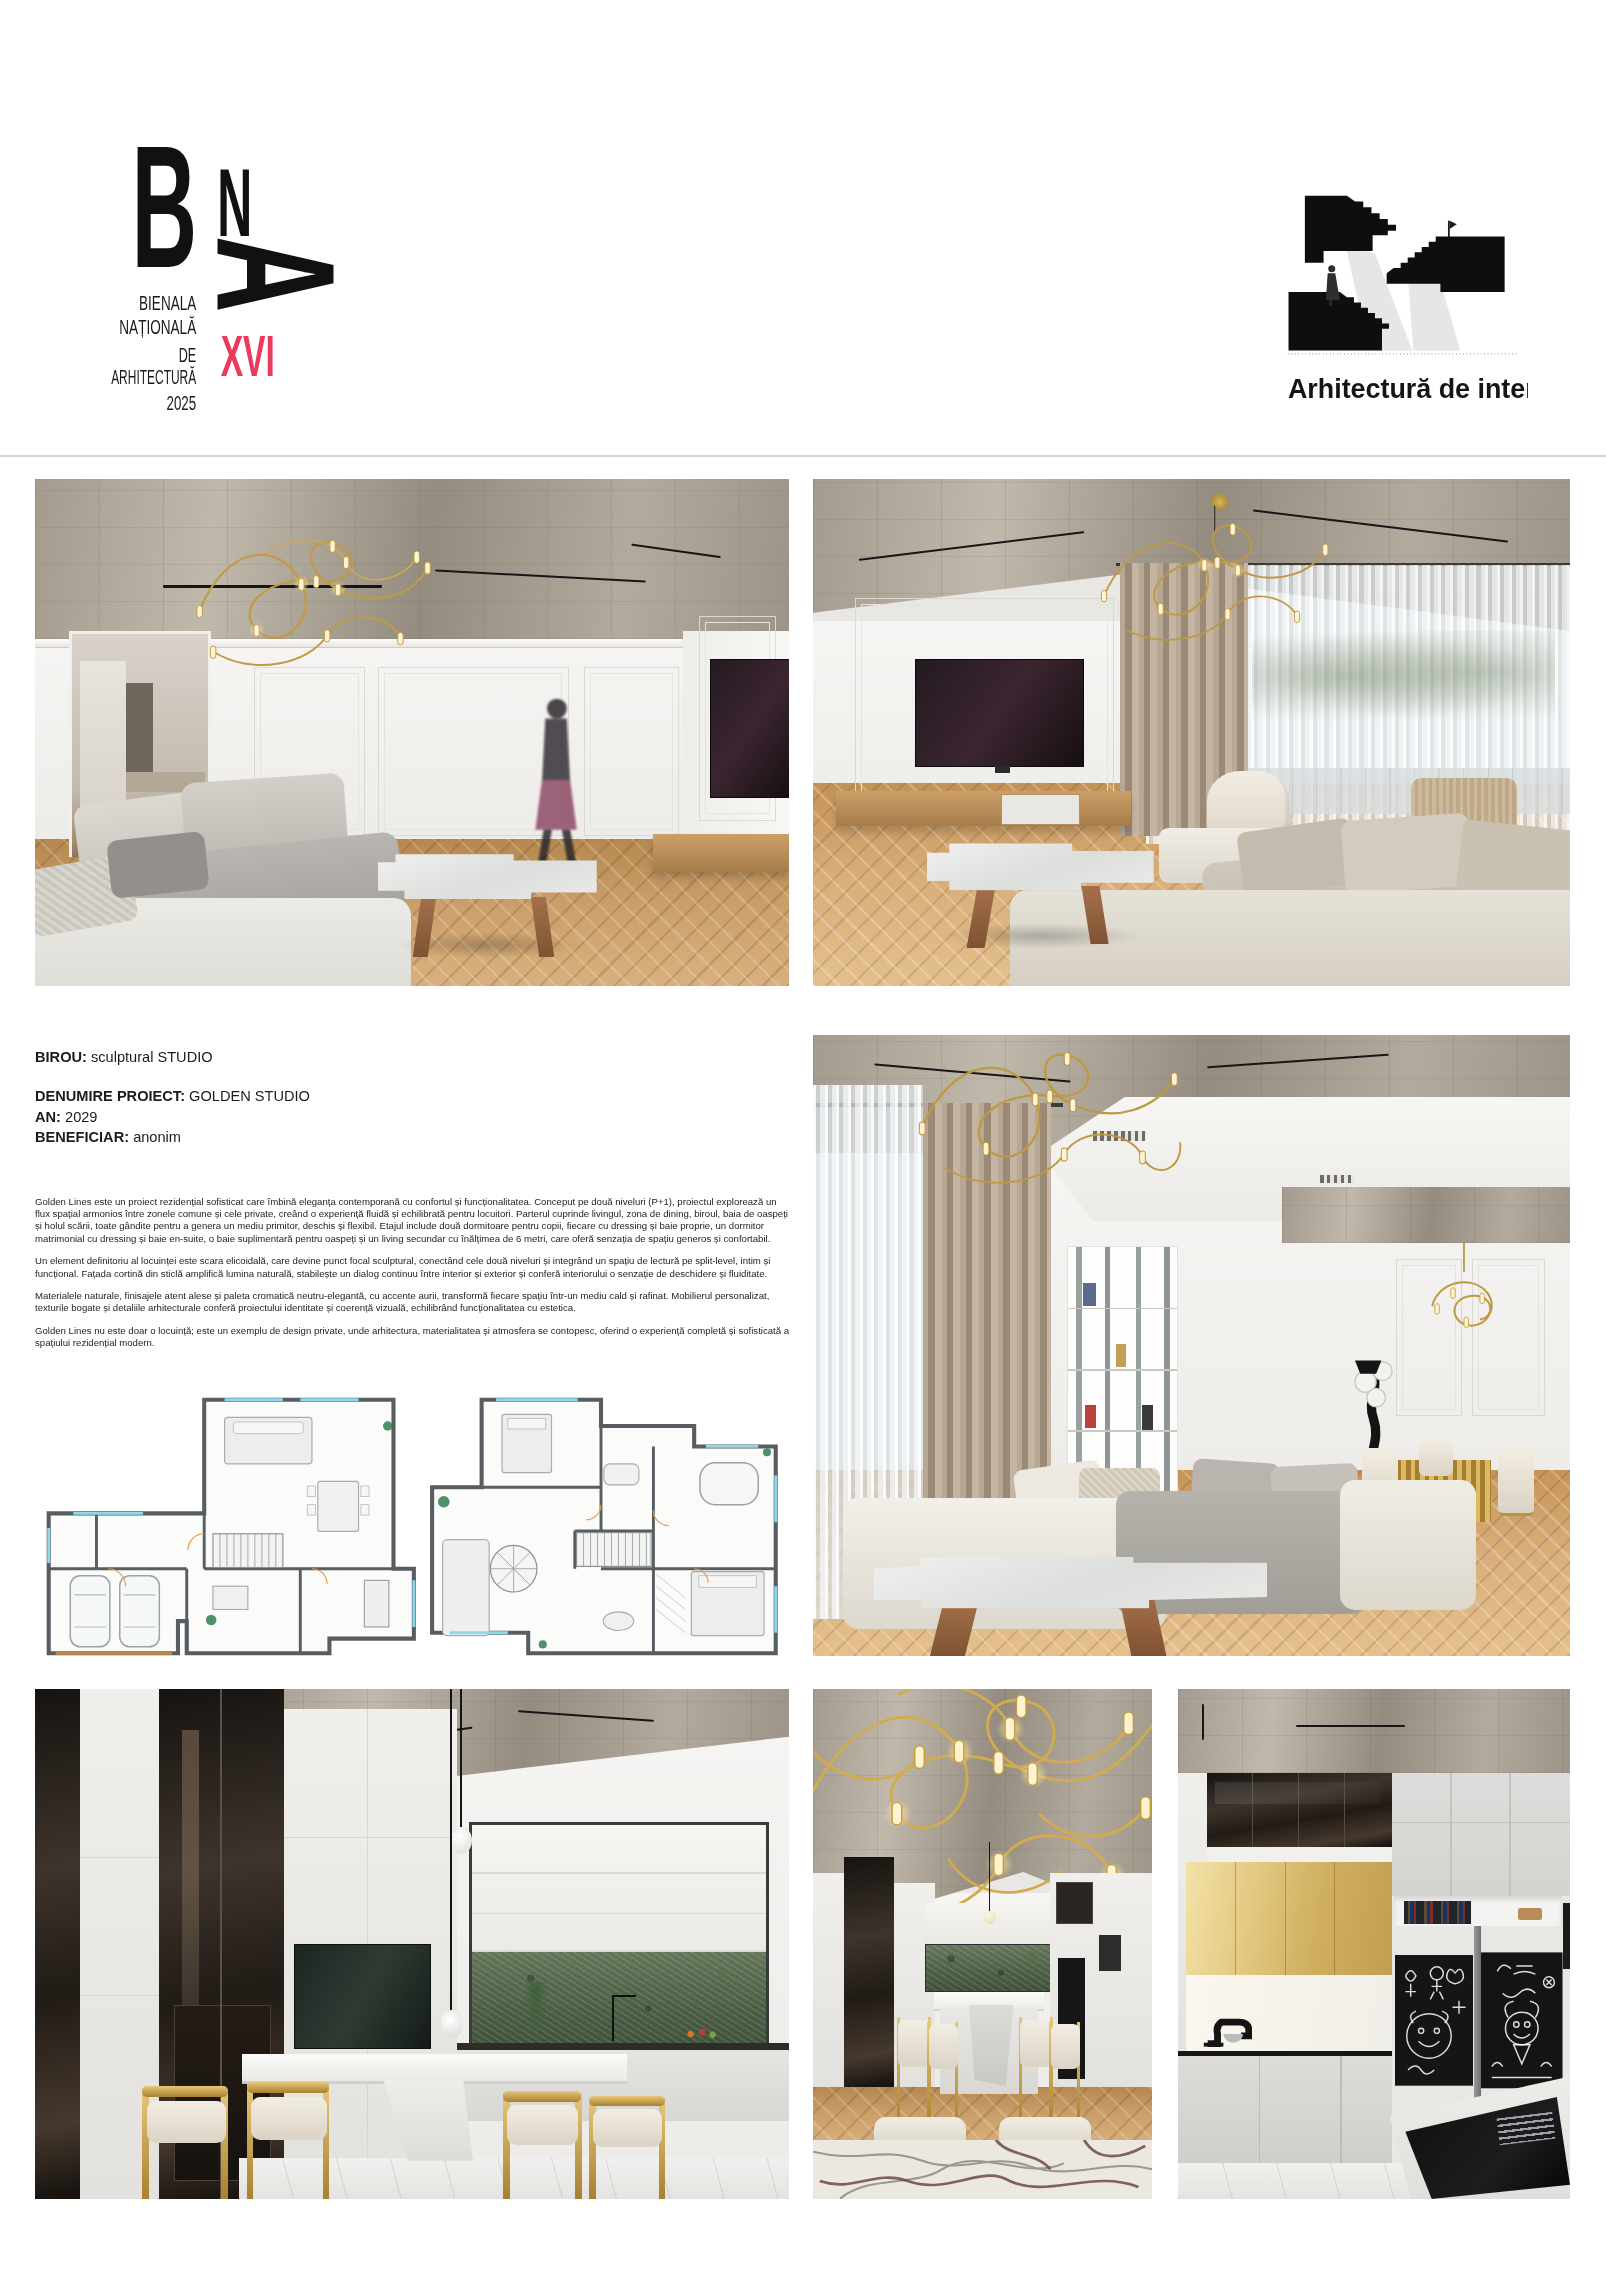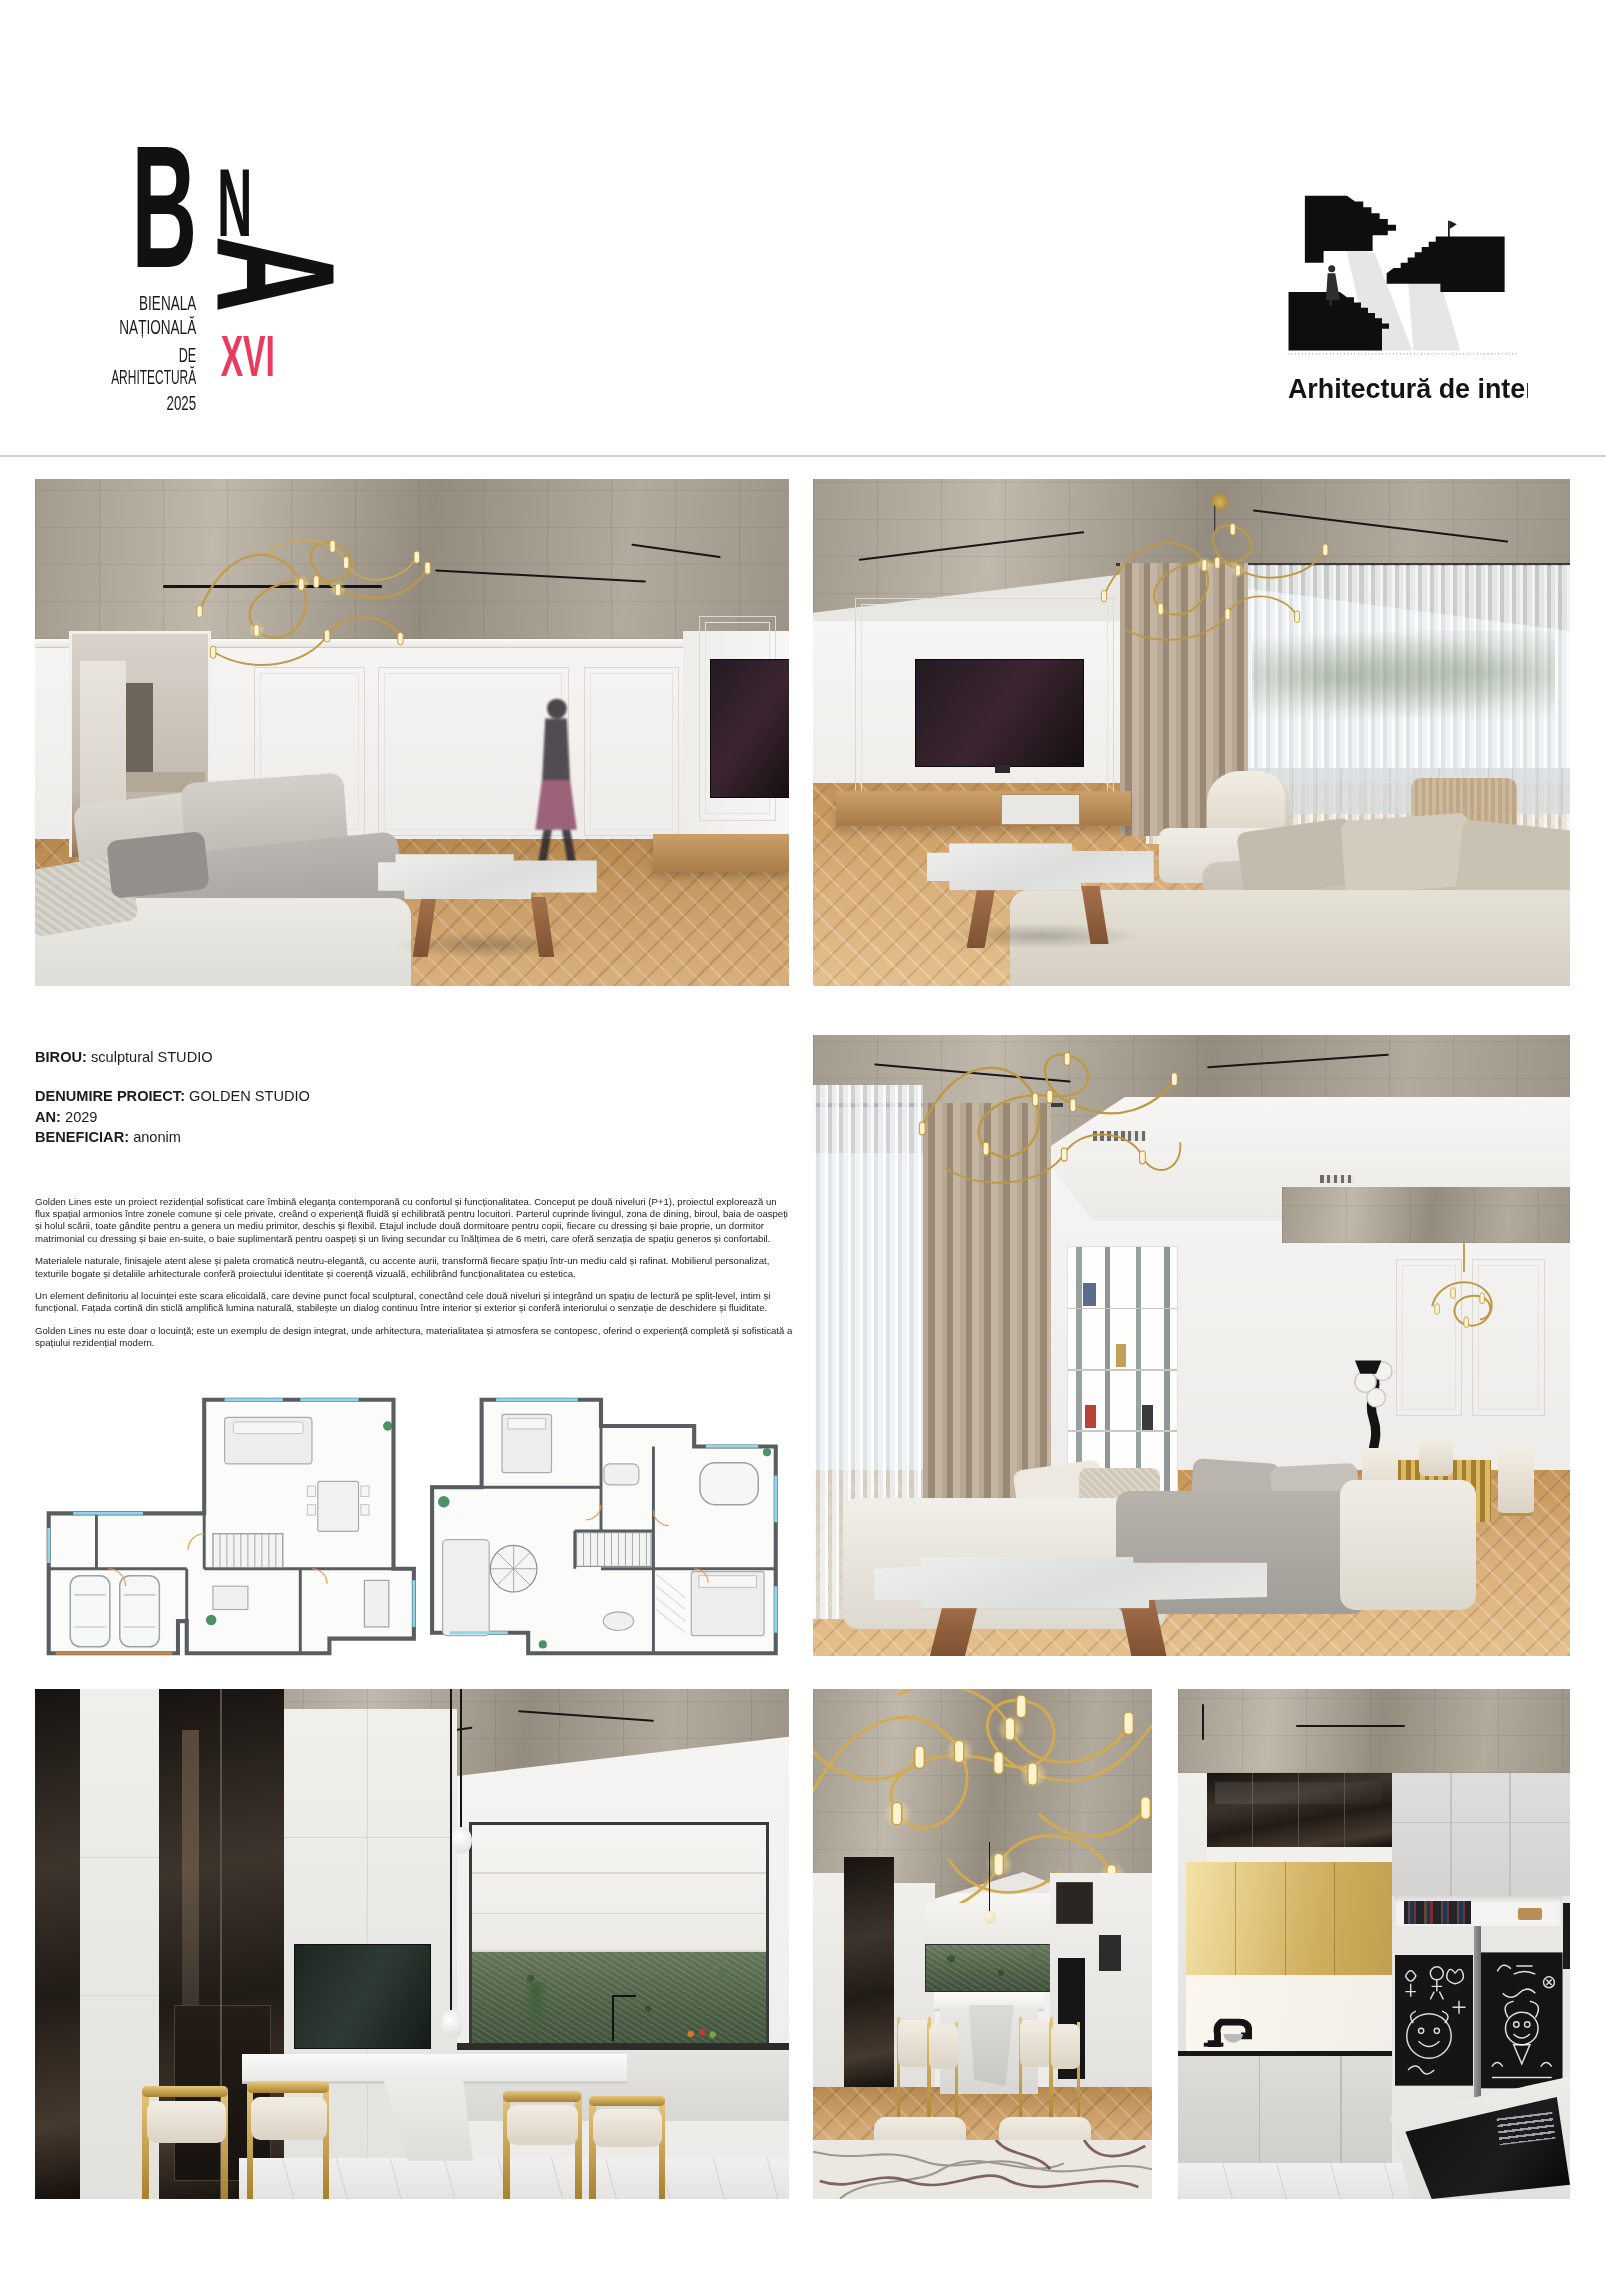--- a/index.html
+++ b/index.html
@@ -237,23 +237,23 @@
   <div id="project-info" class="abs" style="left:35px;top:1047px;width:758px;">
     <div><b>BIROU:</b> <span>sculptural STUDIO</span></div>
     <div style="height:19px;"></div>
     <div><b>DENUMIRE PROIECT:</b> <span>GOLDEN STUDIO</span></div>
     <div><b>AN:</b> <span>2029</span></div>
     <div><b>BENEFICIAR:</b> <span>anonim</span></div>
   </div>
 
   <div id="project-desc" class="abs" style="left:35px;top:1196px;width:758px;">
     <p>Golden Lines este un proiect rezidențial sofisticat care îmbină eleganța contemporană cu confortul și funcționalitatea. Conceput pe două niveluri (P+1), proiectul explorează un flux spațial armonios între zonele comune și cele private, creând o experiență fluidă și echilibrată pentru locuitori. Parterul cuprinde livingul, zona de dining, biroul, baia de oaspeți și holul scării, toate gândite pentru a genera un mediu primitor, deschis și flexibil. Etajul include două dormitoare pentru copii, fiecare cu dressing și baie proprie, un dormitor matrimonial cu dressing și baie en-suite, o baie suplimentară pentru oaspeți și un living secundar cu înălțimea de 6 metri, care oferă senzația de spațiu generos și confortabil.</p>
+    <p>Un element definitoriu al locuinței este scara elicoidală, care devine punct focal sculptural, conectând cele două niveluri și integrând un spațiu de lectură pe split-level, intim și funcțional. Fațada cortină din sticlă amplifică lumina naturală, stabilește un dialog continuu între interior și exterior și conferă interiorului o senzație de deschidere și fluiditate.</p>
     <p>Materialele naturale, finisajele atent alese și paleta cromatică neutru-elegantă, cu accente aurii, transformă fiecare spațiu într-un mediu cald și rafinat. Mobilierul personalizat, texturile bogate și detaliile arhitecturale conferă proiectului identitate și coerență vizuală, echilibrând funcționalitatea cu estetica.</p>
-    <p>Un element definitoriu al locuinței este scara elicoidală, care devine punct focal sculptural, conectând cele două niveluri și integrând un spațiu de lectură pe split-level, intim și funcțional. Fațada cortină din sticlă amplifică lumina naturală, stabilește un dialog continuu între interior și exterior și conferă interiorului o senzație de deschidere și fluiditate.</p>
-    <p>Golden Lines nu este doar o locuință; este un exemplu de design integrat, unde arhitectura, materialitatea și atmosfera se contopesc, oferind o experiență completă și sofisticată a spațiului rezidențial modern.</p>
+    <p>Golden Lines nu este doar o locuință; este un exemplu de design private, unde arhitectura, materialitatea și atmosfera se contopesc, oferind o experiență completă și sofisticată a spațiului rezidențial modern.</p>
   </div>
 
   <div class="ph" style="left:813px;top:1035px;width:757px;height:621px;">
     <div class="abs wall" style="left:30%;top:18%;width:70%;height:60%;"></div>
     <div class="abs floor" style="left:0;top:70%;width:100%;height:30%;background:
       repeating-linear-gradient(45deg, rgba(255,255,255,.20) 0 2.3px, rgba(0,0,0,0) 2.3px 16.3px),
       repeating-linear-gradient(-45deg, rgba(96,60,25,.16) 0 2.3px, rgba(0,0,0,0) 2.3px 16.3px),
       linear-gradient(180deg,#c59459,#d9ae7a 45%,#e5c røde08d);"></div>
     <div class="abs" style="left:0;top:70%;width:100%;height:30%;background:
       repeating-linear-gradient(45deg, rgba(255,255,255,.20) 0 2.3px, rgba(0,0,0,0) 2.3px 16.3px),

